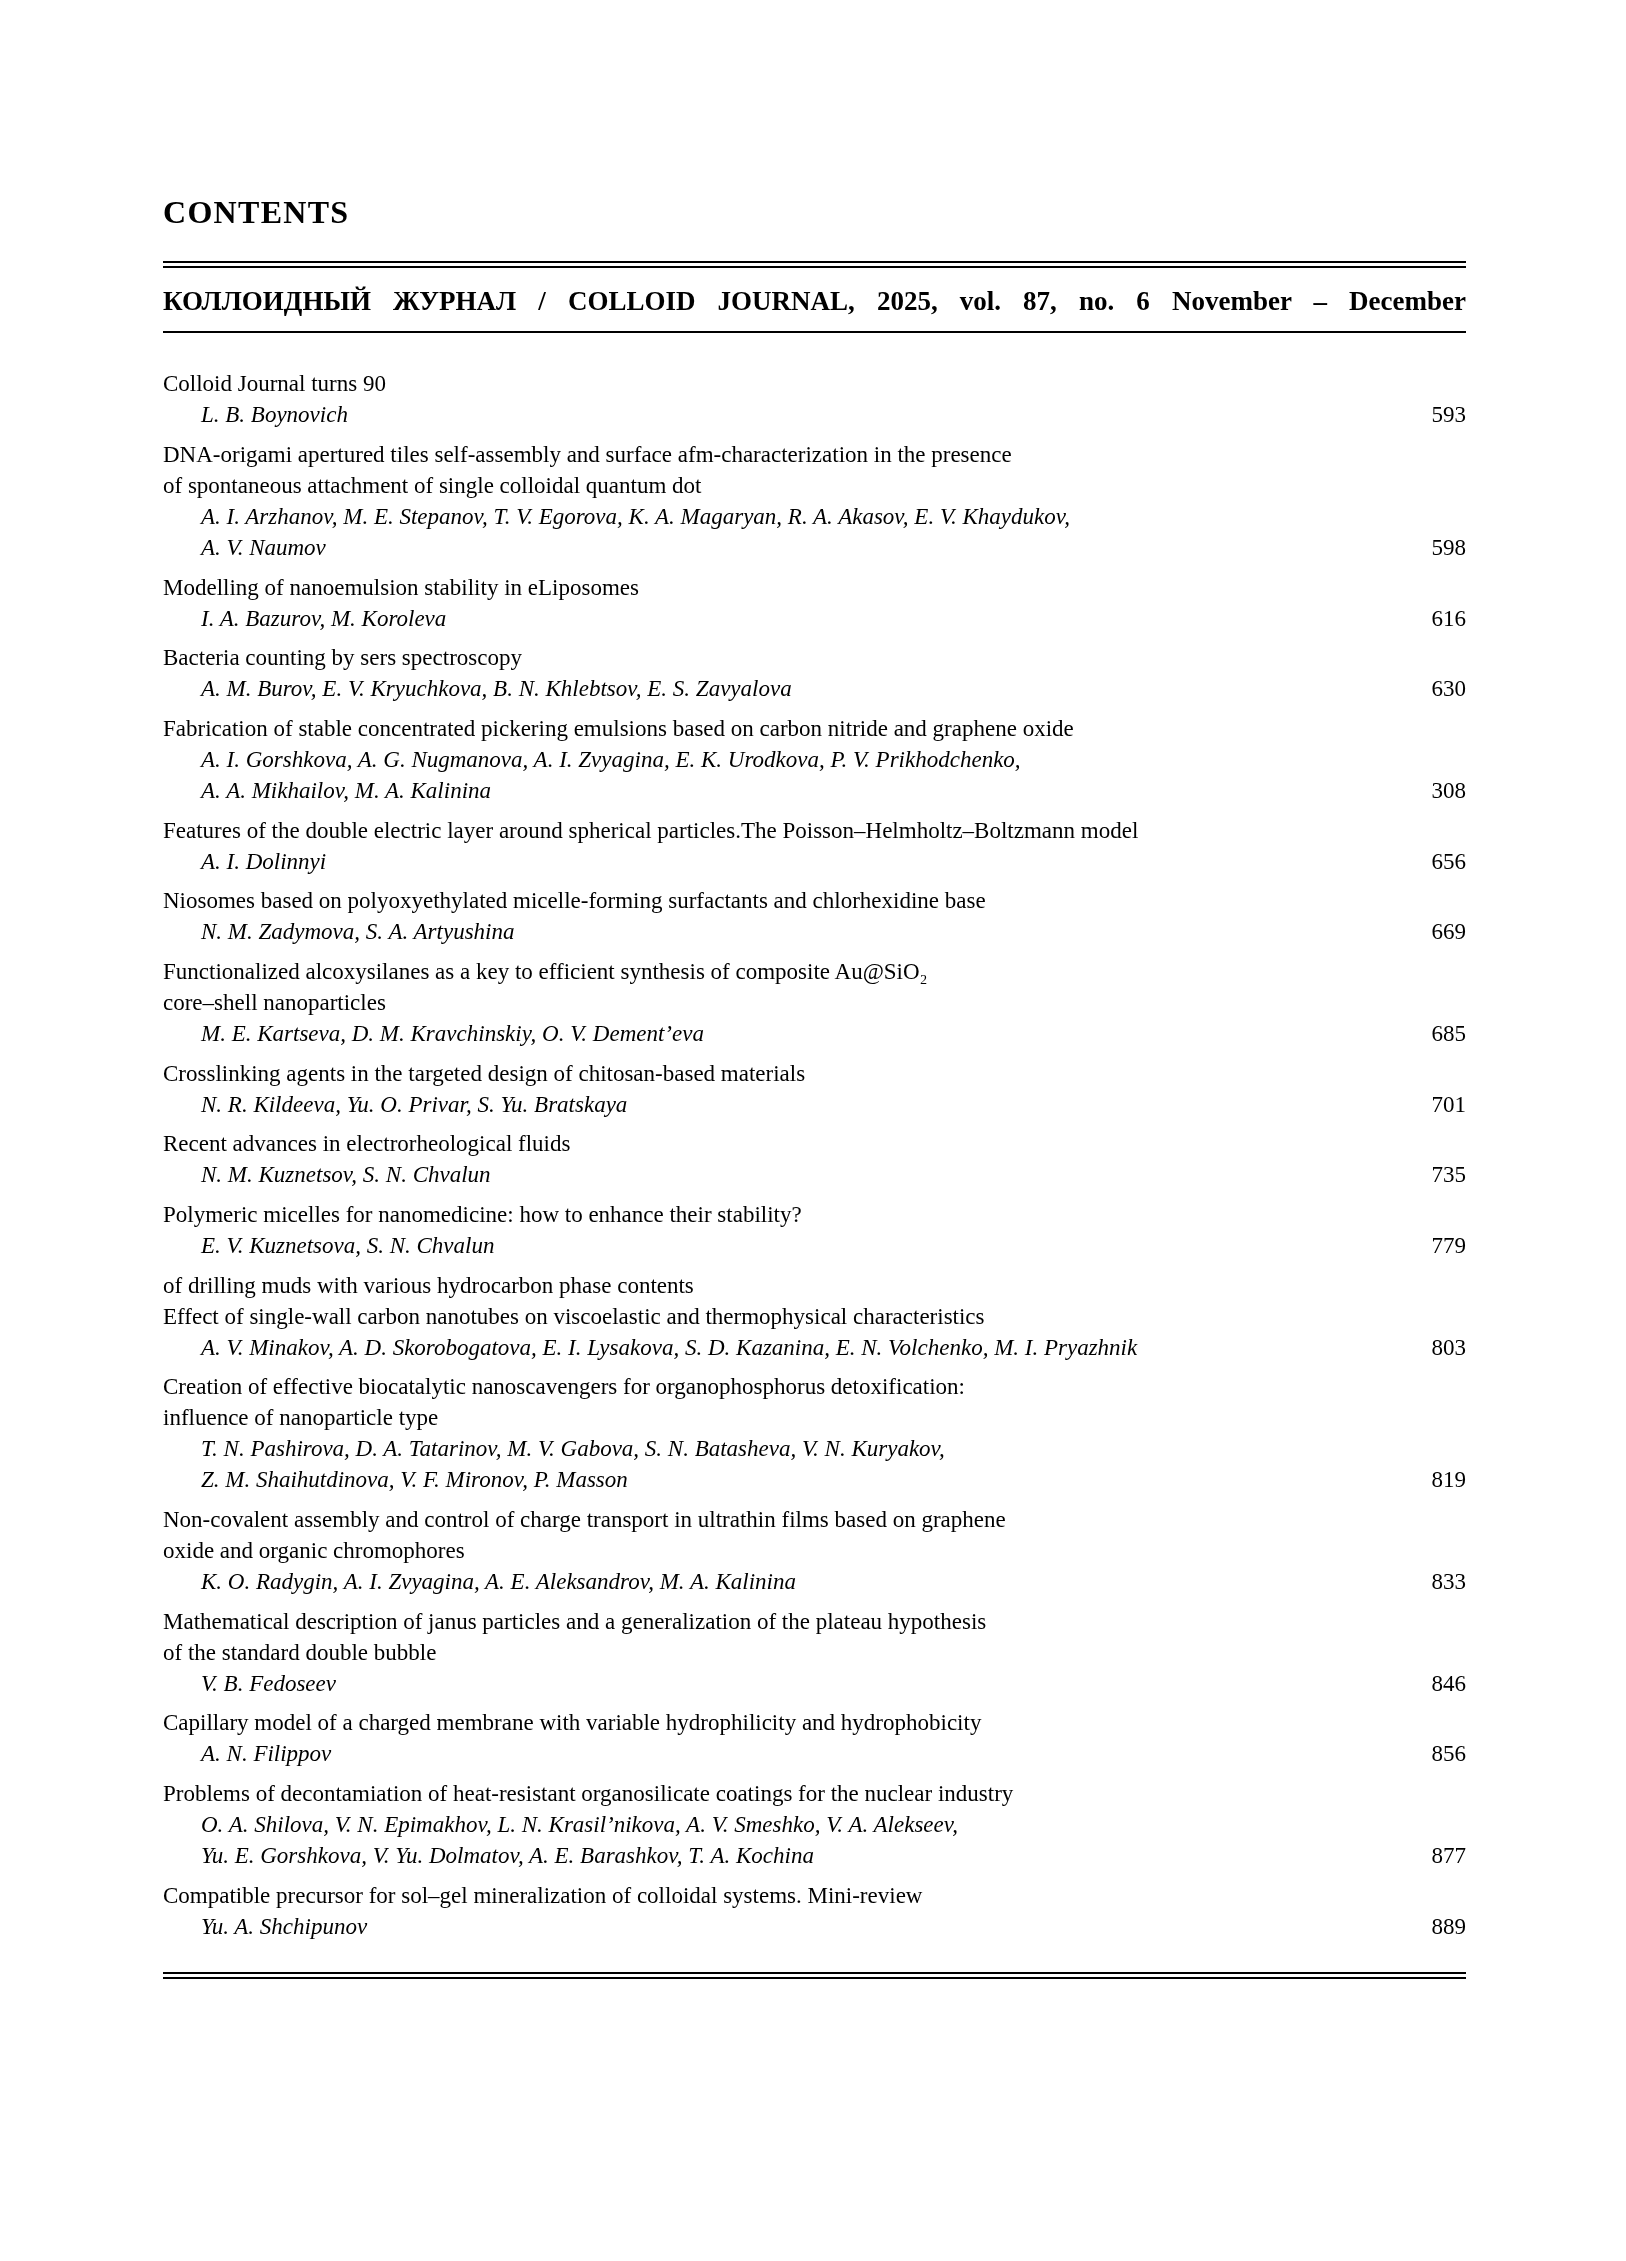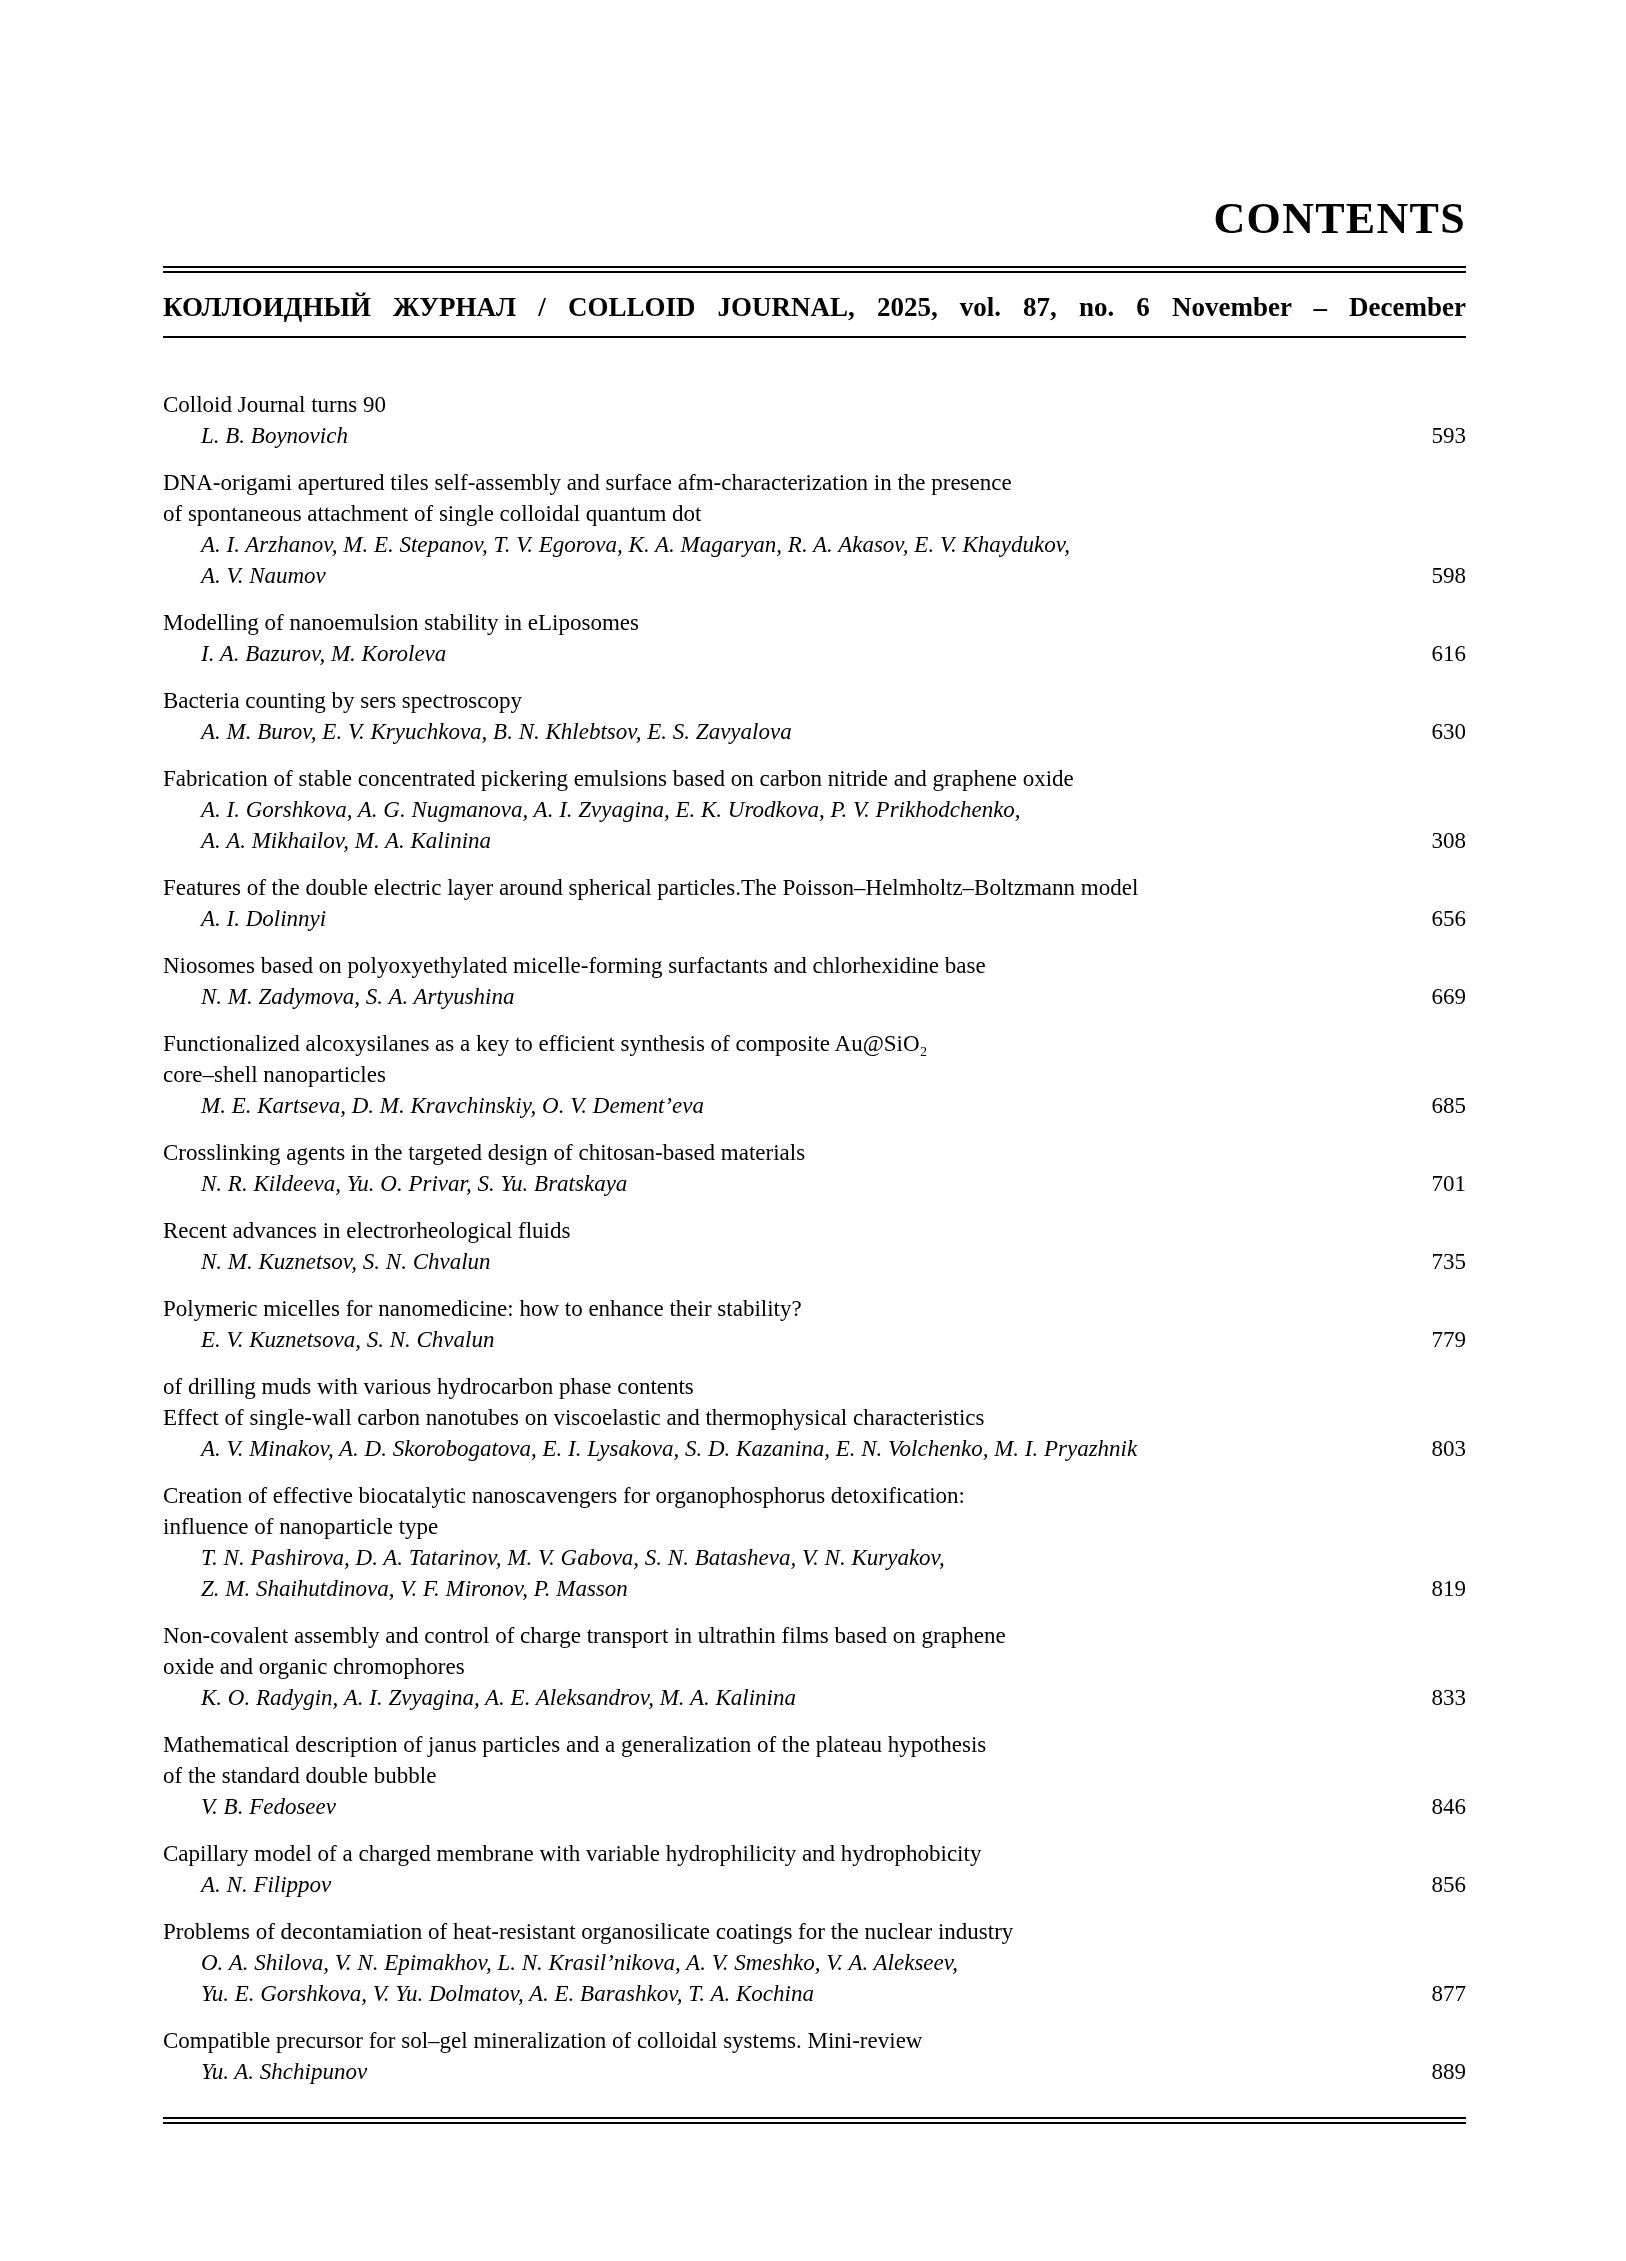--- a/index.html
+++ b/index.html
@@ -13,26 +13,26 @@
   .page {
     width: 1626px;
     height: 2261px;
     background: #ffffff;
     overflow: hidden;
   }
   .content {
     padding: 195px 160px 0 163px;
   }
   .page-title {
-    text-align: right;
+    text-align: left;
     font-weight: bold;
-    font-size: 44px;
+    font-size: 32px;
     letter-spacing: 1.3px;
     line-height: 1.1;
-    margin-bottom: 23px;
+    margin-bottom: 31px;
   }
   .double-rule {
     height: 6.7px;
     border-top: 2px solid #000;
     border-bottom: 2px solid #000;
   }
   .single-rule {
     height: 0;
     border-top: 2px solid #000;
   }
@@ -43,21 +43,20 @@
     padding: 17.5px 0 13.4px 0;
     text-align: justify;
     text-align-last: justify;
     white-space: nowrap;
   }
   .toc {
     padding-top: 35px;
   }
   .entry {
     margin-bottom: 8.7px;
-    margin-top: 16px;
   }
   .title-line {
     font-size: 23px;
     line-height: 31px;
   }
   .author-line {
     display: block;
     font-style: italic;
     font-size: 23px;
     line-height: 31px;

